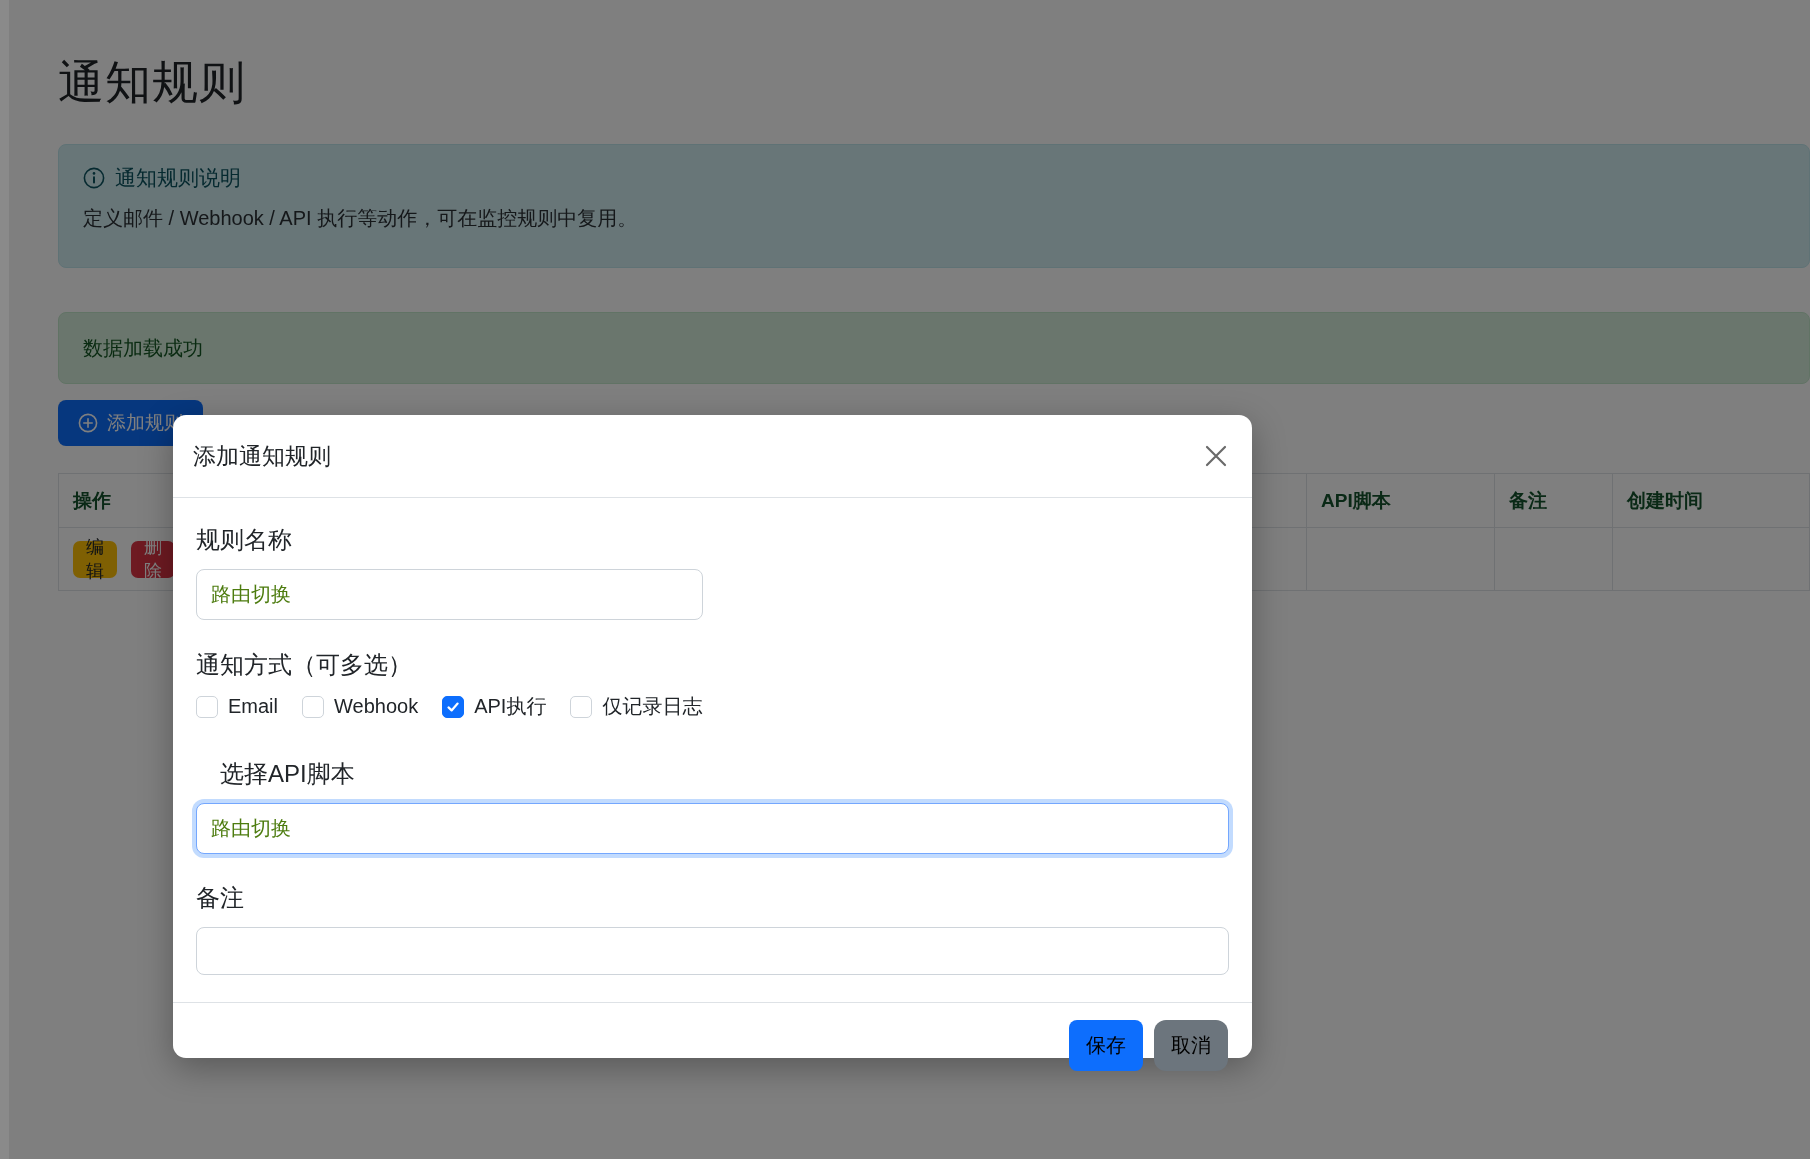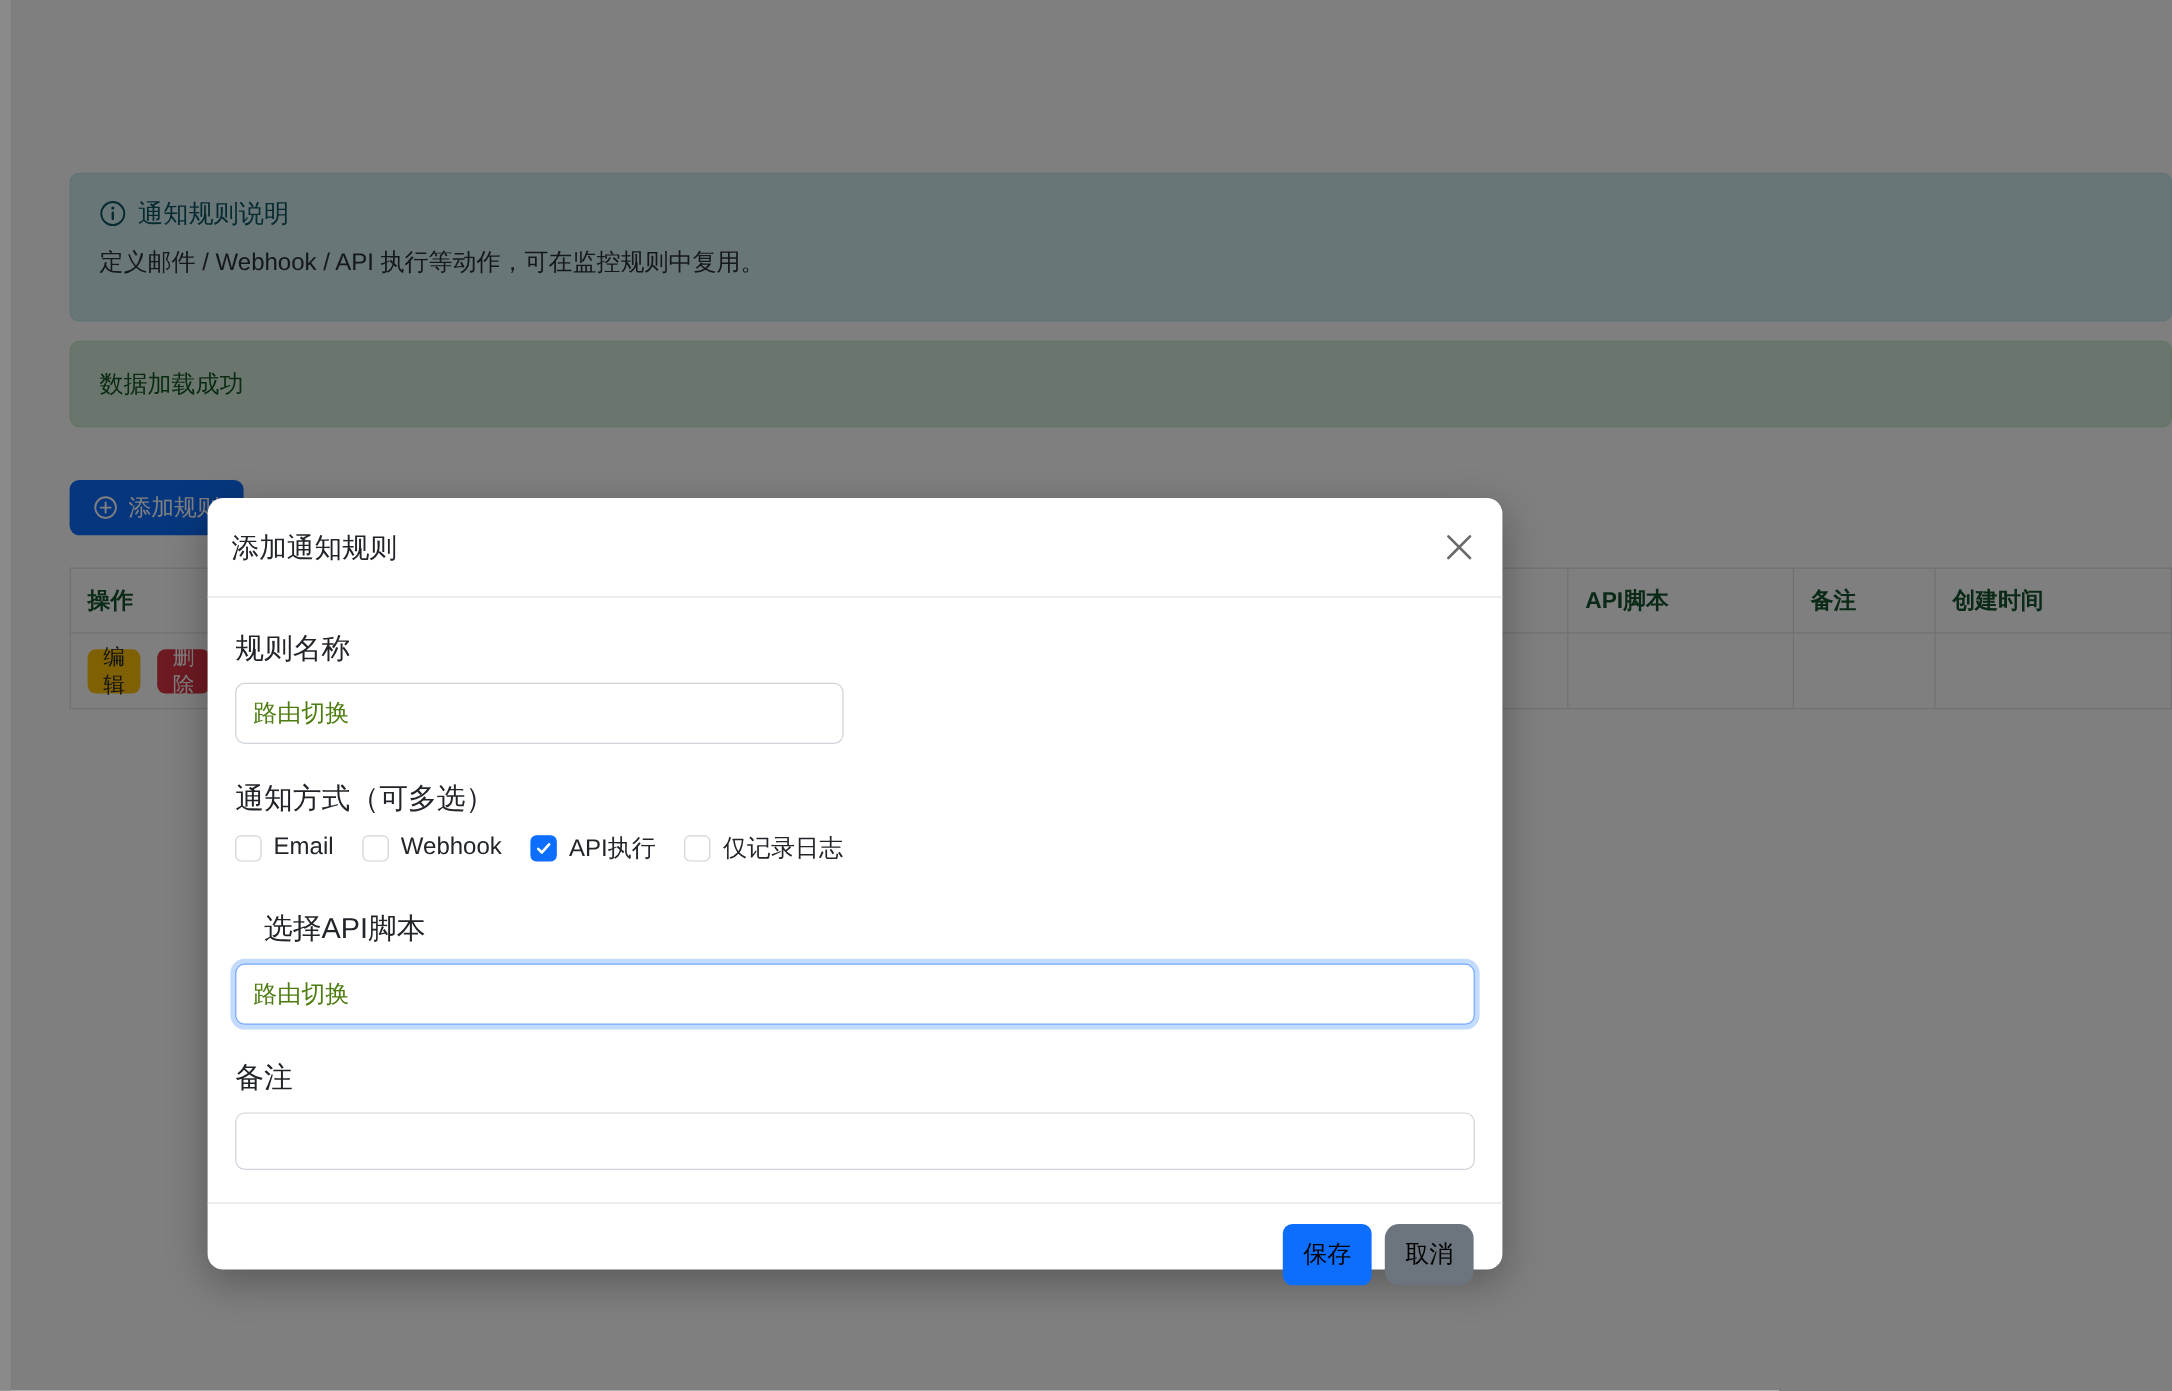--- a/index.html
+++ b/index.html
@@ -8,21 +8,21 @@
   #stage { position:absolute; left:0; top:0; width:1810px; height:1159px; overflow:hidden; background:#fff; }
 
   
   .page { position:absolute; inset:0; }
   .page-title { position:absolute; left:58px; top:52px; font-size:46px; font-weight:500; color:#212529; letter-spacing:1px; }
 
   .alert { position:absolute; left:58px; right:0; border-radius:8px; }
   .alert-info { top:144px; height:124px; background:#d1ecf1; border:1px solid #bee5eb; padding:19px 24px; }
   .alert-info-heading { display:flex; align-items:center; gap:10px; color:#0c5460; font-size:21px; font-weight:500; }
   .alert-info-body { margin-top:13px; color:#2b3035; font-size:20px; }
-  .alert-success { top:284px; height:72px; background:#d4edda; border:1px solid #c3e6cb; display:flex; align-items:center; padding:0 24px; color:#155724; font-size:20px; }
+  .alert-success { top:312px; height:72px; background:#d4edda; border:1px solid #c3e6cb; display:flex; align-items:center; padding:0 24px; color:#155724; font-size:20px; }
 
   .btn { display:inline-flex; align-items:center; justify-content:center; border:none; cursor:pointer; font-family:inherit; }
   .add-rule-btn { position:absolute; left:58px; top:400px; height:46px; padding:0 20px; gap:9px; background:#0d6efd; color:#fff; font-size:19px; border-radius:8px; }
 
   table.rules { position:absolute; left:58px; right:0; top:473px; border-collapse:collapse; width:1752px; table-layout:fixed; }
   table.rules th, table.rules td { border:1px solid #dee2e6; padding:0 0 0 14px; vertical-align:middle; }
   table.rules th { height:54px; text-align:left; font-size:19px; font-weight:700; color:#14532d; }
   table.rules td { height:63px; }
   .row-btn { height:37px; padding:0 13px; border-radius:7px; font-size:18px; }
   .btn-warning { background:#ffc107; color:#212529; }
@@ -60,20 +60,21 @@
   .btn-primary { background:#0d6efd; }
   .btn-secondary { background:#6c757d;border-radius:12px; }
 </style>
 </head>
 <body>
 
 <div id="stage">
 
   <div class="page">
 
+    <h1 class="page-title">通知规则</h1>
 
     <div class="alert alert-info">
       <div class="alert-info-heading">
         <svg width="22" height="22" viewBox="0 0 22 22">
           <circle cx="11" cy="11" r="9.6" fill="none" stroke="#0c5460" stroke-width="1.6"></circle>
           <circle cx="11" cy="6.4" r="1.3" fill="#0c5460"></circle>
           <rect x="10" y="9.2" width="2" height="7.2" rx="1" fill="#0c5460"></rect>
         </svg>
         <span>通知规则说明</span>
       </div>

